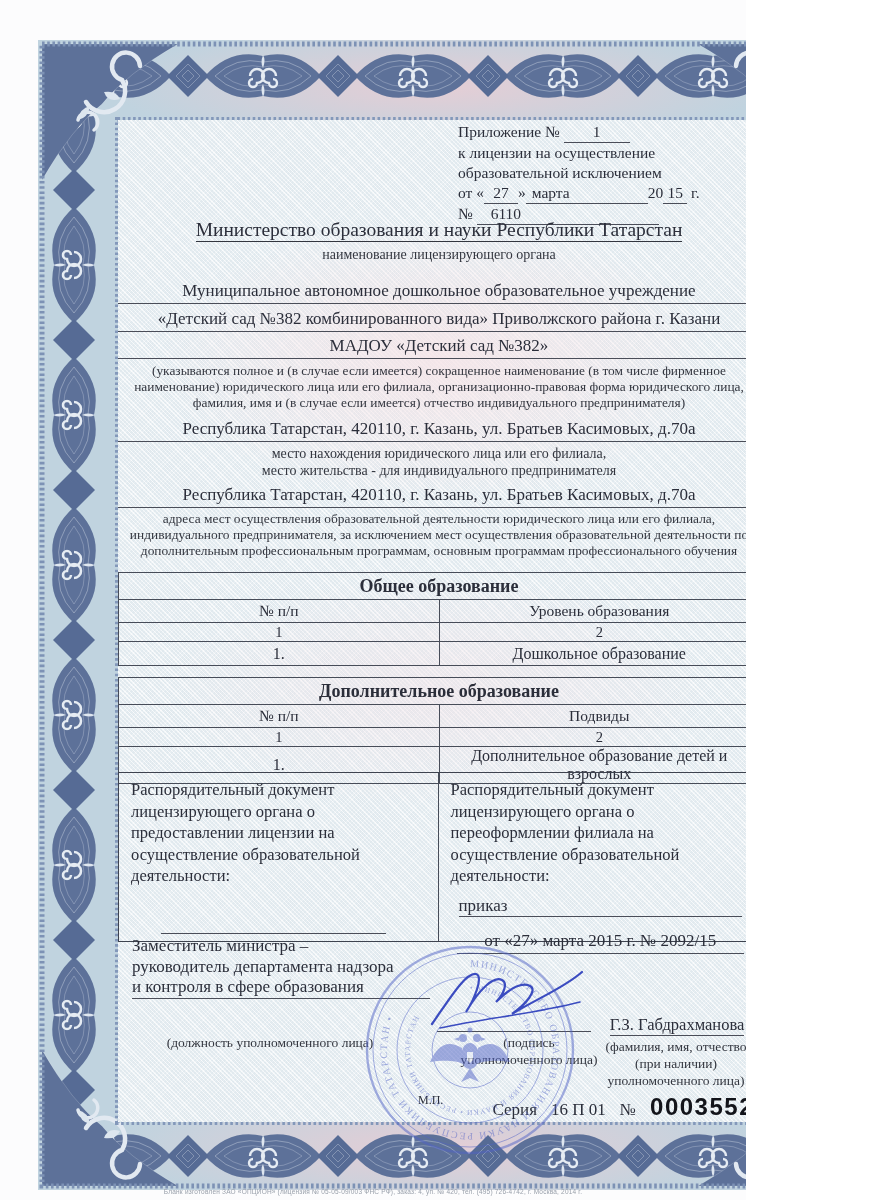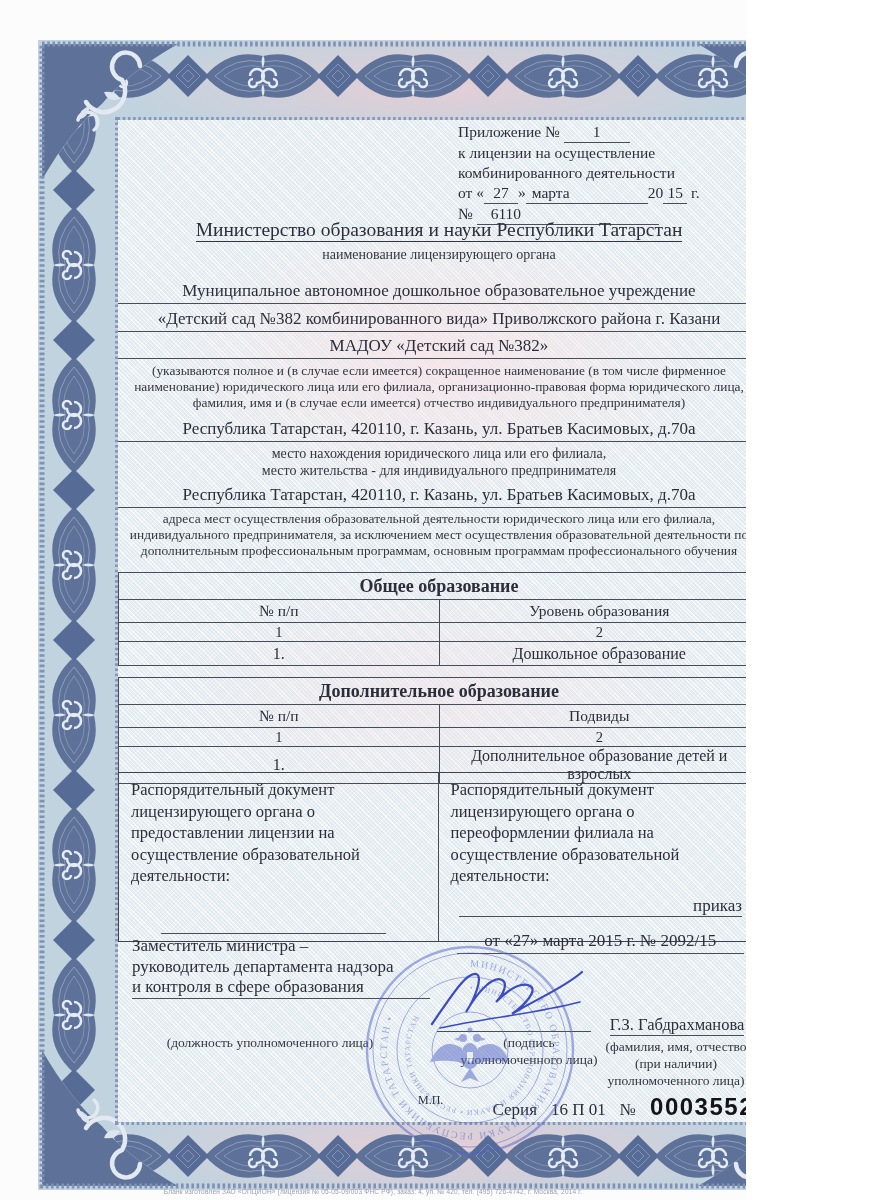--- a/index.html
+++ b/index.html
@@ -27,21 +27,21 @@
   .t-title{font-weight:bold;font-size:18px;height:26px;}
   .t-head{font-size:15.5px;height:22px;}
   .t-num{font-size:14.5px;height:18px;}
   .t-data{font-size:16px;height:23px;}
   .colno{width:72px;}
   
   .orders{left:0;top:652px;width:639px;height:168px;border:1.5px solid #3e434f;display:flex;}
   .orders .cell{width:50%;padding:6px 10px 0 12px;font-size:16.5px;line-height:21.5px;box-sizing:border-box;}
   .orders .cell.first{border-right:1px solid #474c58;}
   .blankline{margin:34px 42px 0 30px;border-bottom:1px solid #4a4d58;height:12px;}
-  .orderline{margin:8px 6px 0 8px;border-bottom:1px solid #4a4d58;text-align:right;font-size:17px;}
+  .orderline{margin:8px 6px 0 8px;border-bottom:1px solid #4a4d58;text-align:left;font-size:17px;}
   .ordercap{text-align:center;font-size:13.5px;line-height:17px;}
   .orderdate{margin:13px 4px 0 6px;border-bottom:1px solid #4a4d58;text-align:center;font-size:17px;padding-bottom:1px;}
   
   .sig1{left:14px;top:816px;width:300px;font-size:17px;line-height:20.5px;}
   .sig1 .uline{display:inline-block;border-bottom:1px solid #4a4d58;padding-right:66px;}
   .sig1cap{left:14px;top:915px;width:276px;text-align:center;font-size:13.5px;}
   .sigline{left:319px;top:893px;width:154px;border-bottom:1px solid #4a4d58;height:18px;}
   .sig2cap{left:316px;top:914px;width:190px;text-align:center;font-size:13.5px;line-height:17px;}
   .mp{left:300px;top:951px;width:190px;text-align:left;font-size:12px;margin-top:22px;}
   .sig3{left:478px;top:895px;width:162px;text-align:center;font-size:16.5px;}
@@ -117,21 +117,21 @@
   </svg>
 
   <div class="content">
 
     <div class="abs appendix">
       <div>
         <span>Приложение №</span>
         <span class="u" style="width:66px">1</span>
       </div>
       <div>к лицензии на осуществление</div>
-      <div>комбинированного деятельности</div>
+      <div>образовательной исключением</div>
       <div>
         <span>от «</span><span class="u" style="width:34px">27</span><span>»</span><span class="u" style="width:116px;text-align:left;padding-left:6px">марта</span><span>20</span><span class="u" style="width:24px">15</span>
         <span>г.</span>
       </div>
       <div>
         <span>№</span>
         <span class="u" style="width:168px;text-align:left;padding-left:14px">6110</span>
       </div>
     </div>
 

